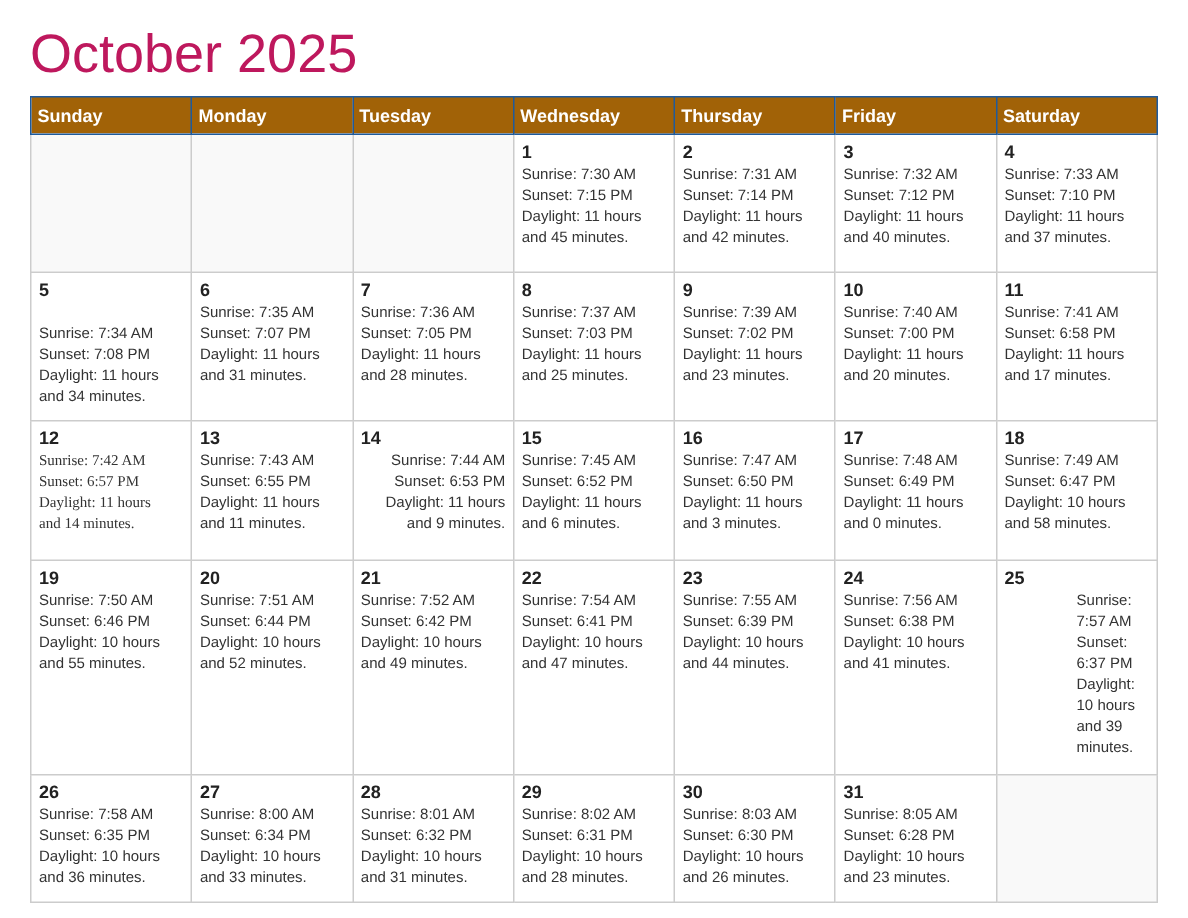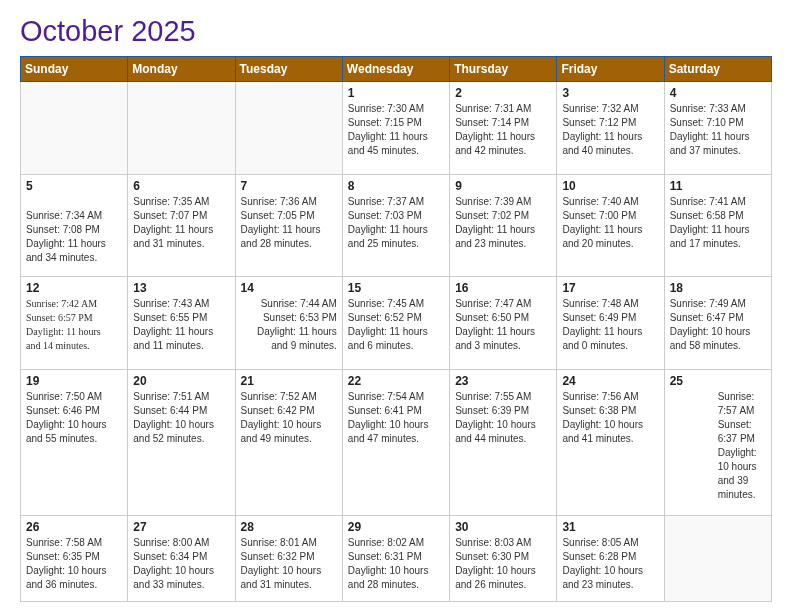--- a/index.html
+++ b/index.html
@@ -31,23 +31,23 @@
     .logo-general {
       color: #333;
     }
     .logo-blue {
       color: #1a6fa8;
     }
     .title-block {
       text-align: right;
     }
     .month-title {
-      font-size: 29px;
+      font-size: 36px;
       font-weight: normal;
-      color: #4c1d95;
+      color: #be185d;
       line-height: 1.1;
     }
     .location-title {
       font-size: 15px;
       color: #444;
     }
     .calendar {
       flex: 1;
       border: 1px solid #ccc;
       border-collapse: collapse;

